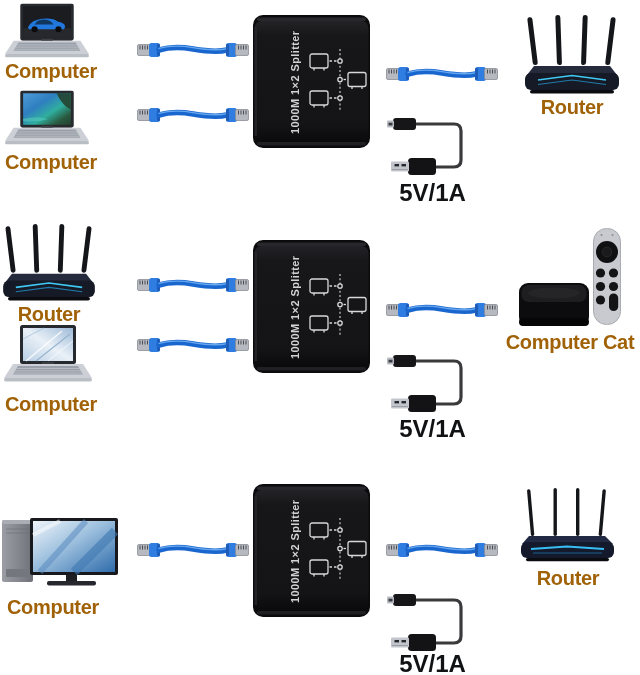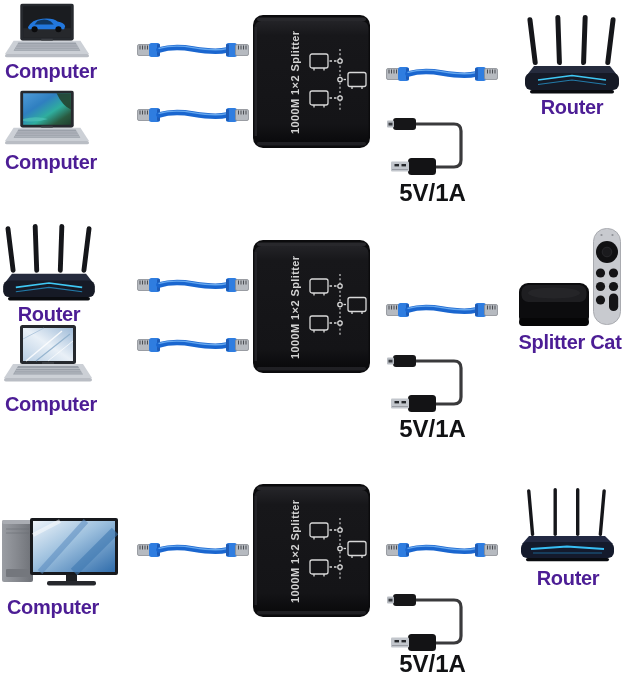--- a/index.html
+++ b/index.html
@@ -3,21 +3,21 @@
 <meta charset="utf-8">
 <style>
   html,body{margin:0;padding:0;background:#fff;}
   #canvas{
     position:relative;width:640px;height:675px;background:#ffffff;
     overflow:hidden;font-family:"Liberation Sans",sans-serif;
   }
   .abs{position:absolute;}
   .dev-label{
     position:absolute;text-align:center;font-weight:bold;font-size:20px;
-    color:#4c1d95;letter-spacing:-0.3px;line-height:1.1;white-space:nowrap;
+    color:#a16207;letter-spacing:-0.3px;line-height:1.1;white-space:nowrap;
   }
   .power-label{
     position:absolute;text-align:center;font-weight:bold;font-size:24px;
     color:#111214;line-height:1.1;white-space:nowrap;
   }
   svg{display:block;overflow:visible;}
 </style>
 </head>
 <body>
 
@@ -271,21 +271,21 @@
         <use href="#sym-power"></use>
       </svg>
     <div class="power-label" style="left:386px;top:416px;width:93px">5V/1A</div>
 
     <svg class="abs" style="left:519px;top:283px" width="70" height="43" viewBox="0 0 70 43">
         <use href="#sym-settop"></use>
       </svg>
     <svg class="abs" style="left:593px;top:228px" width="28" height="97" viewBox="0 0 28 97">
         <use href="#sym-remote"></use>
       </svg>
-    <div class="dev-label" style="left:500px;top:331px;width:140px">Splitter Cat</div>
+    <div class="dev-label" style="left:500px;top:331px;width:140px">Computer Cat</div>
   </div>
 
   <div>
     <svg class="abs" style="left:0;top:507px" width="120" height="80" viewBox="0 0 120 80">
         <use href="#sym-desktop"></use>
       </svg>
     <div class="dev-label" style="left:2px;top:596px;width:102px">Computer</div>
 
     <svg class="abs" style="left:137px;top:539px" width="112" height="22" viewBox="0 0 112 22">
         <use href="#sym-eth"></use>

